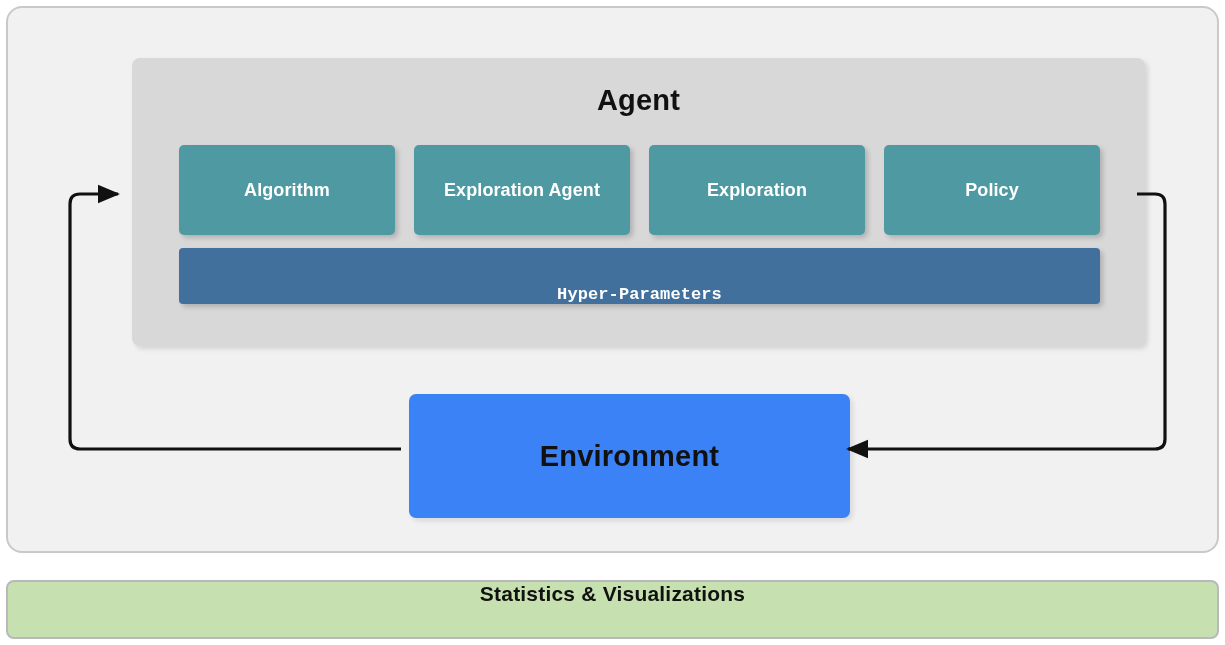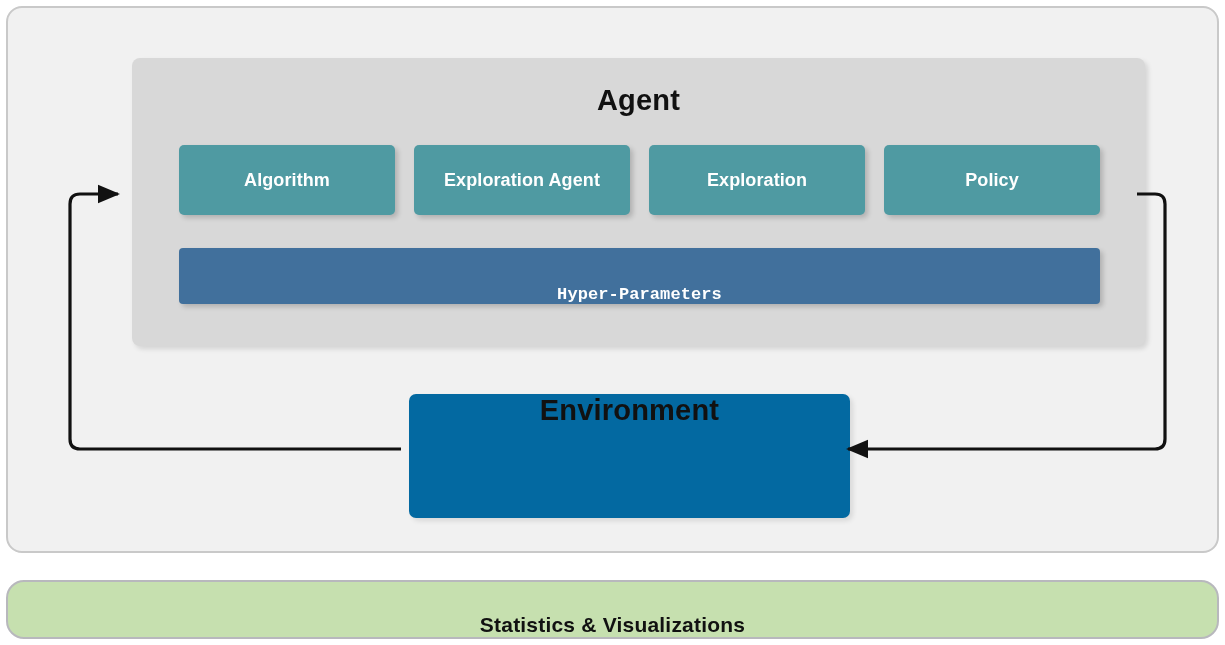--- a/index.html
+++ b/index.html
@@ -55,21 +55,21 @@
     color: #111111;
     letter-spacing: 0.2px;
   }
 
   
   .component-row {
     position: absolute;
     left: 47px;          
     top: 87px;           
     width: 921px;        
-    height: 70px;
+    height: 90px;
     display: flex;
     gap: 19px;
   }
   .component-box {
     flex: 1 1 0;
     background: #4f9aa2;
     border-radius: 5px;
     box-shadow: 3px 3px 5px rgba(0,0,0,0.18);
     display: flex;
     align-items: center;
@@ -105,24 +105,25 @@
     letter-spacing: 0.1px;
   }
 
   
   .environment-box {
     position: absolute;
     left: 401px;
     top: 386px;
     width: 441px;
     height: 124px;
-    background: #0369a1;
+    background: #3b82f6;
     border-radius: 7px;
     box-shadow: 3px 3px 5px rgba(0,0,0,0.10);
     display: flex;
+    align-items: center;
     justify-content: center;
   }
   .environment-box .label {
     font-size: 29px;
     font-weight: bold;
     color: #111111;
     letter-spacing: 0.2px;
   }
 
   
@@ -138,23 +139,23 @@
   
   .stats-bar {
     position: absolute;
     left: 6px;
     top: 580px;
     width: 1213px;
     height: 59px;
     box-sizing: border-box;
     background: #c6e0af;
     border: 2px solid #b8b8bd;
-    border-radius: 18px;
-    display: flex;
-    align-items: flex-end;
+    border-radius: 8px;
+    display: flex;
+    align-items: flex-start;
     justify-content: center;
   }
   .stats-bar .label {
     font-size: 21px;
     font-weight: bold;
     color: #111111;
     letter-spacing: 0.2px;
   }
 </style>
 </head>

